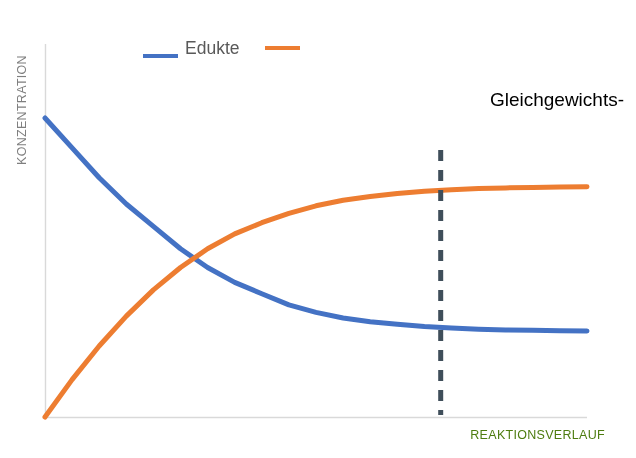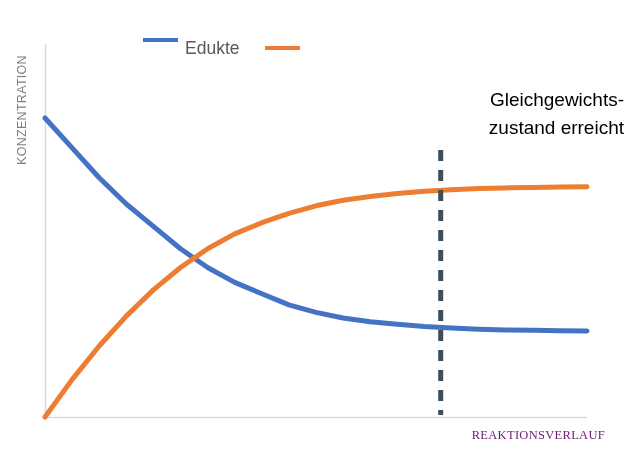--- a/index.html
+++ b/index.html
@@ -37,21 +37,21 @@
     position: absolute;
     left: 143px;
     top: 38px;
     height: 20px;
     display: flex;
     align-items: center;
     gap: 0px;
   }
   .legend-entry {
     display: flex;
-    align-items: flex-start;
+    align-items: flex-end;
   }
   .legend-entry + .legend-entry {
     margin-left: 26px;
   }
   .legend-swatch {
     width: 35px;
     height: 4px;
     border-radius: 0px;
     display: inline-block;
   }
@@ -78,23 +78,22 @@
     white-space: nowrap;
   }
   .x-axis-title {
     position: absolute;
     left: 300px;
     top: 428px;
     width: 305px;
     text-align: right;
     font-size: 12.5px;
     letter-spacing: 0.3px;
-    color: #701a75;
+    color: #4d7c0f;
     white-space: nowrap;
-    font-family: Liberation Serif, serif;
   }
 
   
   .annotation {
     position: absolute;
     left: 434px;
     top: 86px;
     width: 190px;
     font-size: 19px;
     line-height: 28px;
@@ -133,16 +132,15 @@
       <span class="legend-swatch" style="background:#ED7D31"></span>
     </div>
   </div>
 
   <div class="y-axis-title">KONZENTRATION</div>
 
   <div class="x-axis-title">REAKTIONSVERLAUF</div>
 
   <div class="annotation">
     <span class="annotation-line">Gleichgewichts-</span>
-    <span class="annotation-line">zustand erreicht</span>
   </div>
 
 </div>
 
 </body></html>

